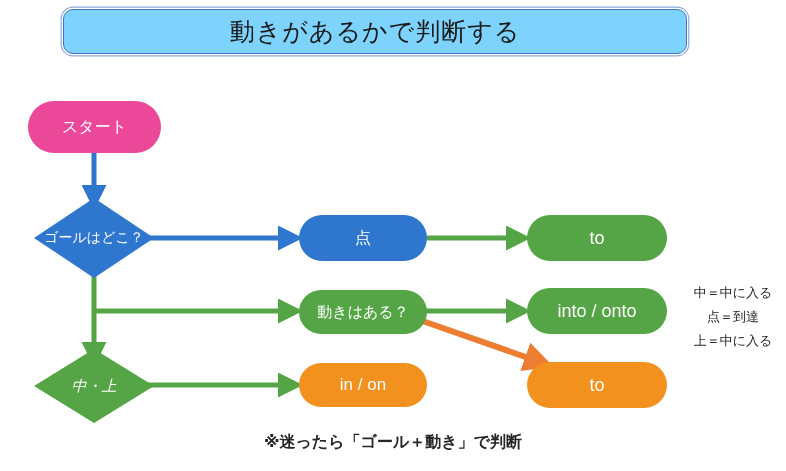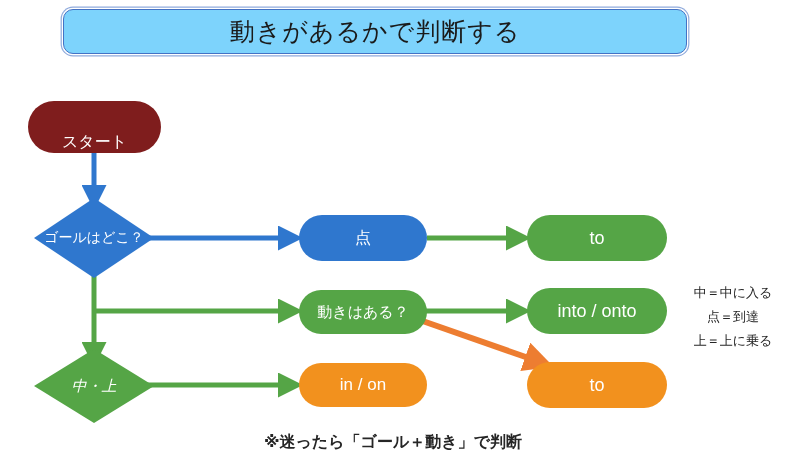--- a/index.html
+++ b/index.html
@@ -152,21 +152,21 @@
 
     <line x1="94" y1="311" x2="291" y2="311" stroke="#55a546" stroke-width="5" marker-end="url(#arrow-green)"></line>
 
     <line x1="426" y1="311" x2="519" y2="311" stroke="#55a546" stroke-width="5" marker-end="url(#arrow-green)"></line>
 
     <line x1="414" y1="318" x2="540" y2="362" stroke="#ed7d31" stroke-width="6" marker-end="url(#arrow-orange)"></line>
 
     <line x1="141" y1="385" x2="291" y2="385" stroke="#55a546" stroke-width="5" marker-end="url(#arrow-green)"></line>
   </svg>
 
-  <div class="node pill" style="left:28px; top:101px; width:133px; height:52px; background:#7f1d1d; font-size:16px;align-items:flex-end;">
+  <div class="node pill" style="left:28px; top:101px; width:133px; height:52px; background:#ec4899; font-size:16px;">
     <span>スタート</span>
   </div>
 
   <div class="diamond-wrap" style="left:34px; top:198px; width:120px; height:80px;">
     <svg class="diamond-shape" viewBox="0 0 120 80" xmlns="http://www.w3.org/2000/svg">
       <polygon points="60,0 120,40 60,80 0,40" fill="#2f77ce"></polygon>
     </svg>
     <div class="diamond-label" style="font-size:14px;">ゴールはどこ？</div>
   </div>
 
@@ -197,18 +197,18 @@
     <span>in / on</span>
   </div>
 
   <div class="node pill" style="left:527px; top:362px; width:140px; height:46px; background:#f2911e; font-size:18px;">
     <span>to</span>
   </div>
 
   <div class="legend">
     <div>中＝中に入る</div>
     <div>点＝到達</div>
-    <div>上＝上に乗る</div>
+    <div>上＝中に入る</div>
   </div>
 
   <div class="footnote">※迷ったら「ゴール＋動き」で判断</div>
 
 </div>
 
 </body></html>

